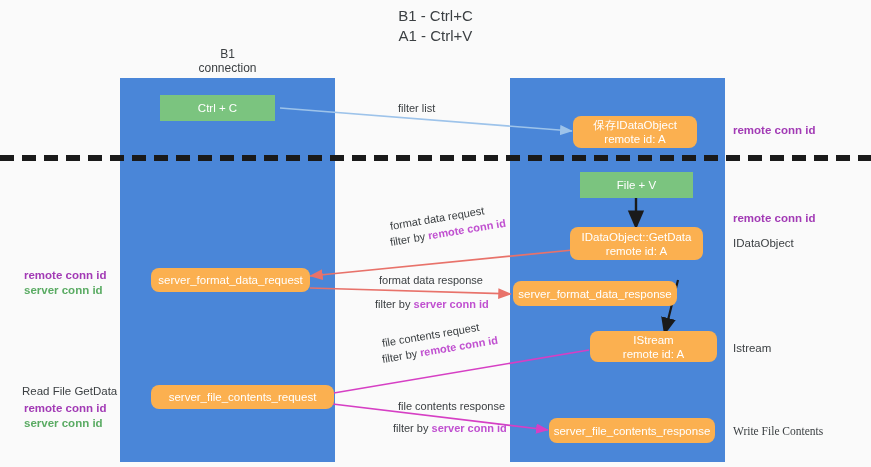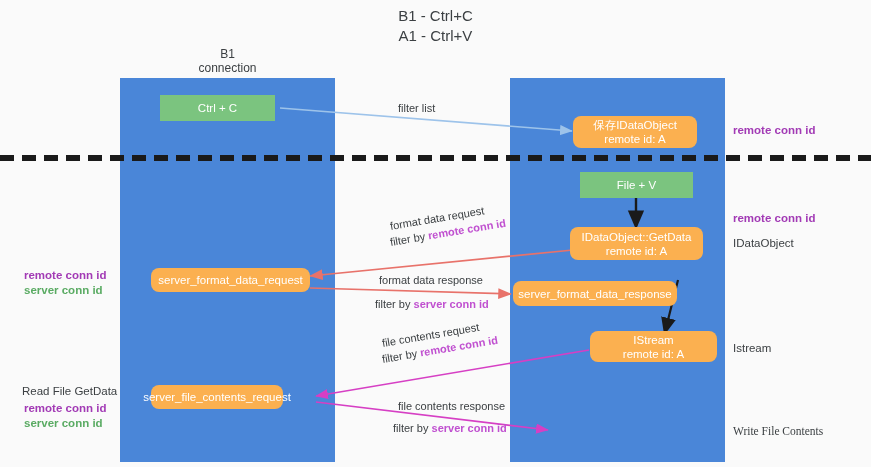--- a/index.html
+++ b/index.html
@@ -162,22 +162,23 @@
   <div class="abs node orange" style="left:570px; top:227px; width:133px; height:33px;">IDataObject::GetData
 remote id: A</div>
 
   <div class="abs node orange" style="left:151px; top:268px; width:159px; height:24px;">server_format_data_request</div>
 
   <div class="abs node orange" style="left:513px; top:281px; width:164px; height:25px;">server_format_data_response</div>
 
   <div class="abs node orange" style="left:590px; top:331px; width:127px; height:31px;">IStream
 remote id: A</div>
 
-  <div class="abs node orange" style="left:151px; top:385px; width:132px; height:24px;">server_file_contents_request</div>
-
+  <div class="abs node orange" style="left:151px; top:385px; width:183px; height:24px;">server_file_contents_request</div>
+
+  <div class="abs node orange" style="left:549px; top:418px; width:166px; height:25px;">server_file_contents_response</div>
 
   <div class="abs edge-label" style="left:398px; top:101px;">filter list</div>
 
   <div class="abs" style="left:390px; top:219px;">
     <div class="edge-label rot-up">format data request</div>
     <div class="edge-label rot-up" style="margin-top:2px;">
       <span>filter by </span><span class="hl-remote">remote conn id</span>
     </div>
   </div>
 

